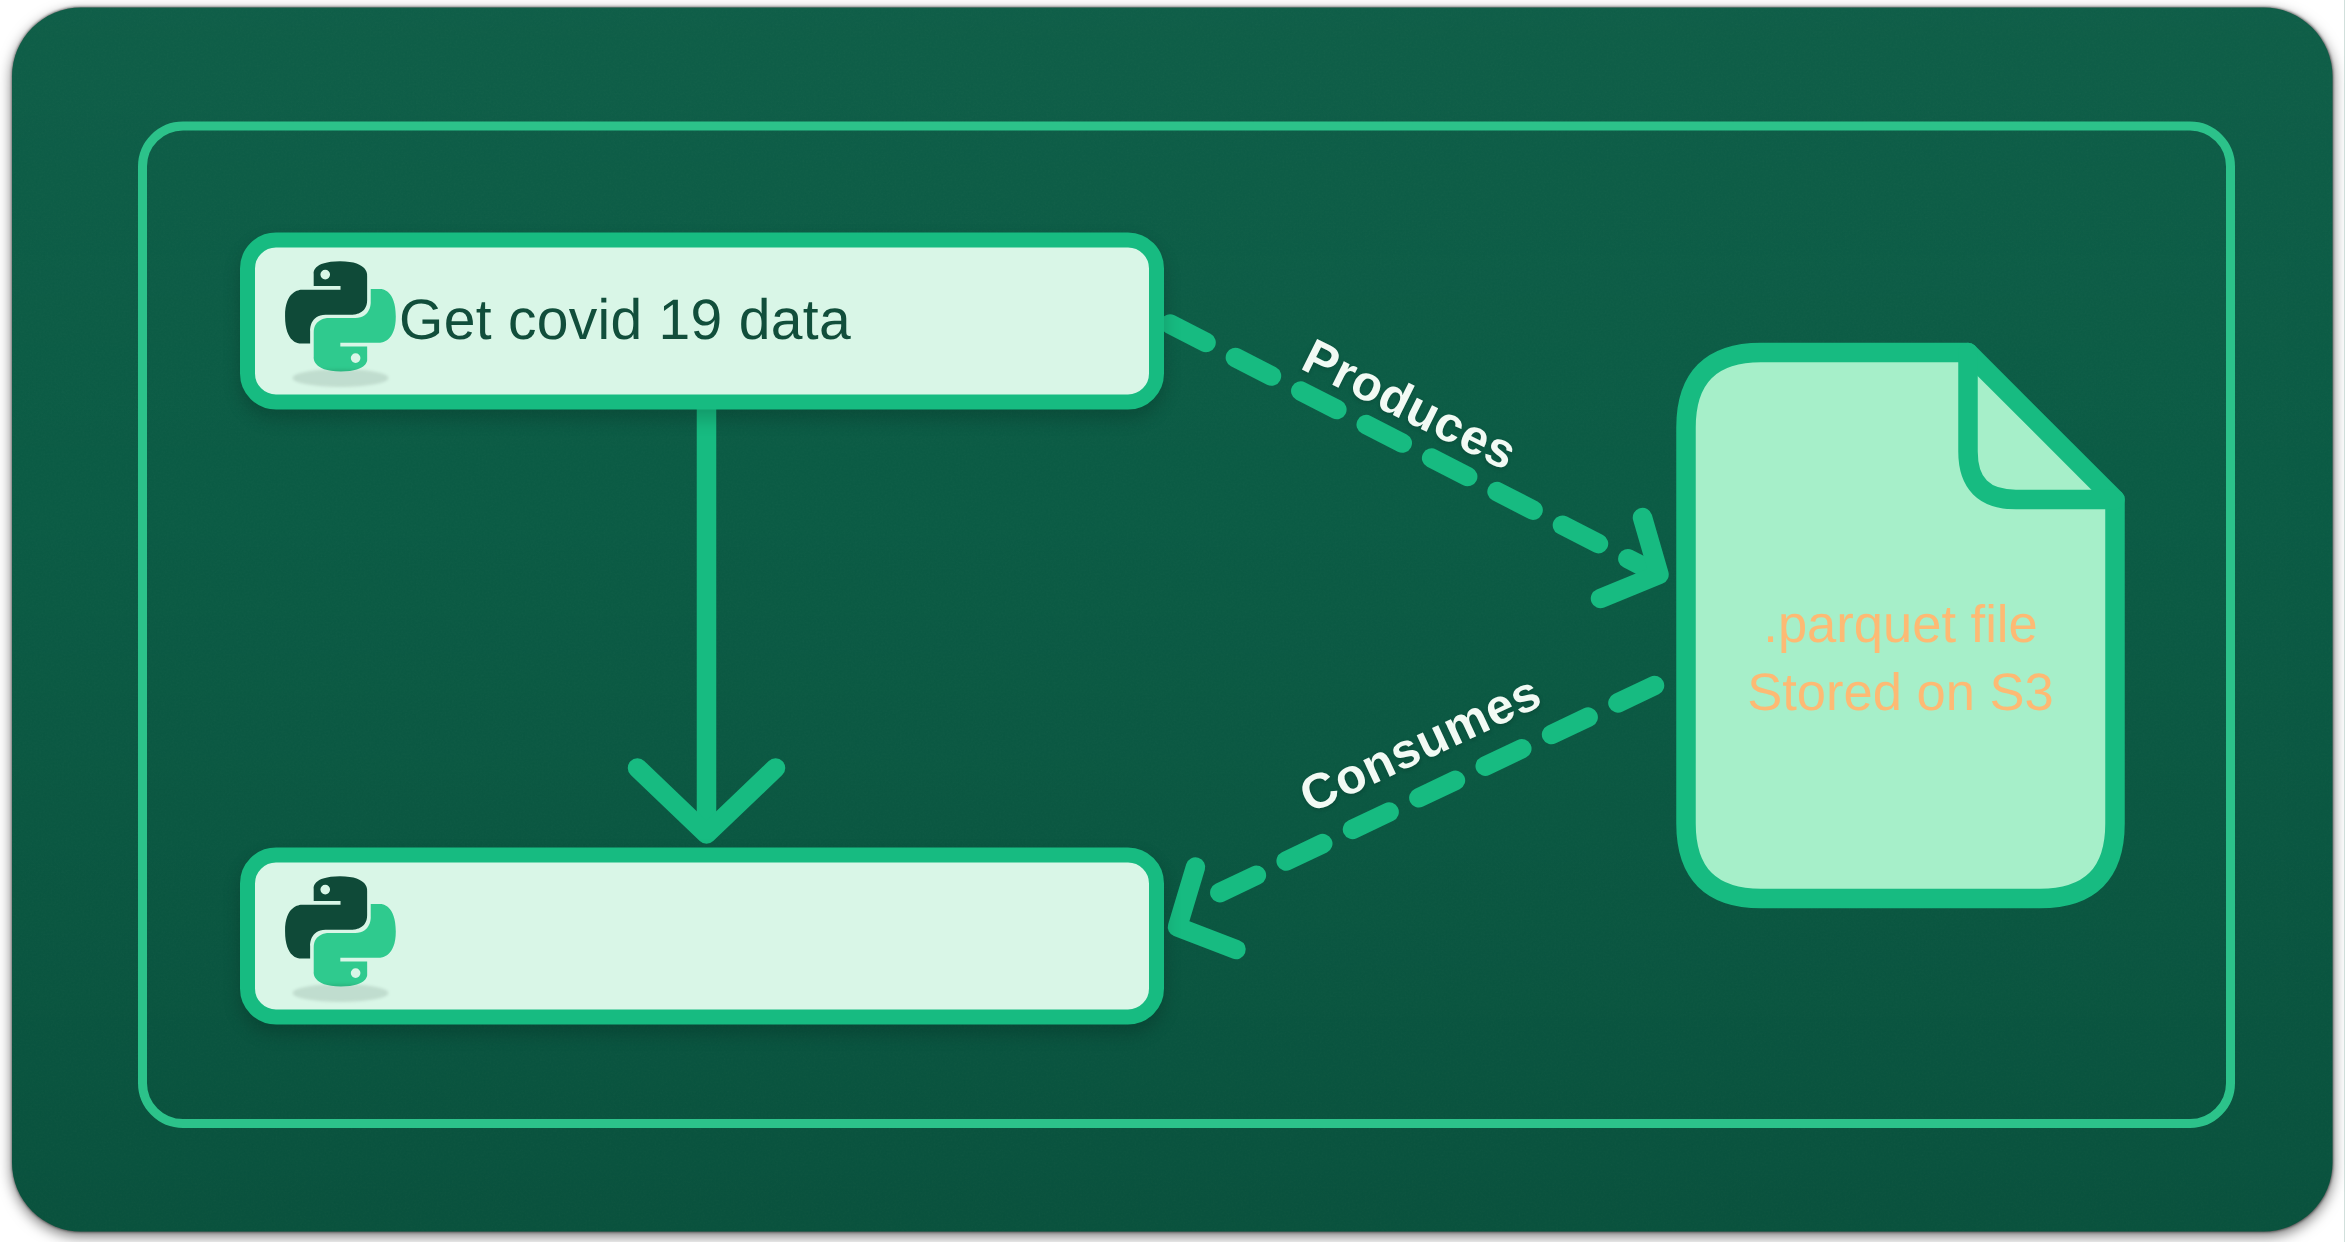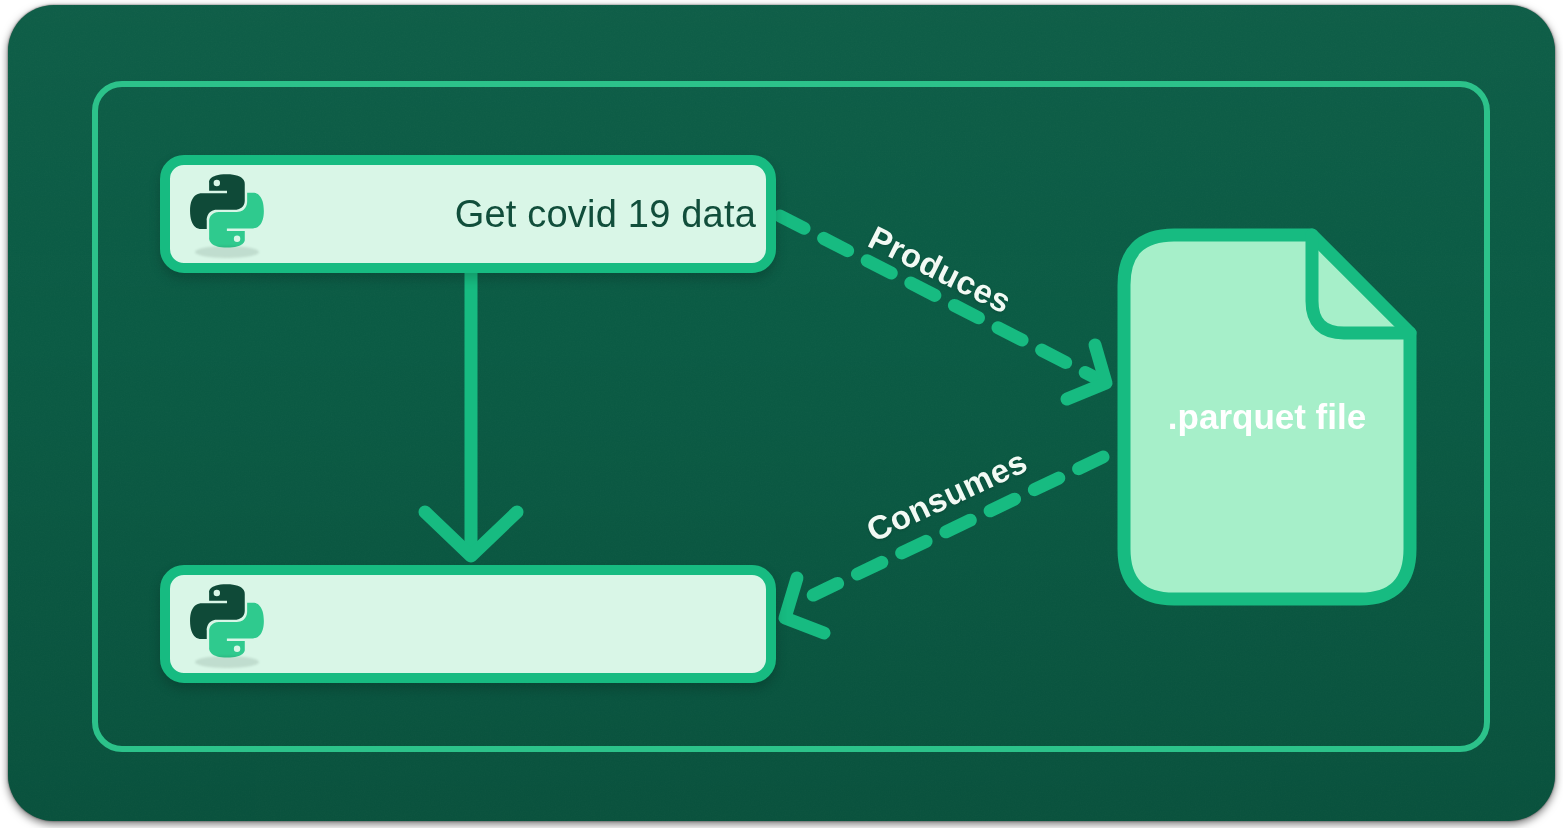--- a/index.html
+++ b/index.html
@@ -34,29 +34,29 @@
   }
   .task--one{left:152px;top:150px;}
   .task--two{left:152px;top:560px;}
   .task .logo-wrap{position:relative;width:76px;height:84px;margin-left:20px;flex:0 0 auto;}
   .task .logo-wrap svg{position:absolute;left:0;top:2px;width:74px;height:74px;}
   .task .logo-shadow{
     position:absolute;left:5px;bottom:-2px;width:64px;height:12px;border-radius:50%;
     background:rgba(20,40,30,.12);filter:blur(1px);
   }
   .task .task-label{
-    flex:1;text-align:right;color:#114e3b;font-size:38px;font-weight:500;
+    flex:1;text-align:left;color:#114e3b;font-size:38px;font-weight:500;
     letter-spacing:.2px;padding-right:10px;white-space:nowrap;
   }
 
   .file-node{position:absolute;left:1108px;top:222px;width:302px;height:380px;}
   .file-node svg{position:absolute;inset:0;width:302px;height:380px;}
   .file-label{
     position:absolute;left:0;top:168px;width:100%;
-    text-align:center;color:#ffffff;font-size:35px;font-weight:700;line-height:1.28;
+    text-align:center;color:#fdba74;font-size:35px;font-weight:400;line-height:1.28;
   }
 
   .edge-label{
     position:absolute;color:#f2faf4;font-size:33px;font-weight:700;
     letter-spacing:.5px;white-space:nowrap;text-shadow:0 1px 3px rgba(0,0,0,.18);
   }
   .edge-label--produces{left:932px;top:265px;transform:translate(-50%,-50%) rotate(26.5deg);}
   .edge-label--consumes{left:939px;top:491px;transform:translate(-50%,-50%) rotate(-25deg);}
 </style>
 </head>
@@ -120,20 +120,21 @@
       </span>
     </div>
 
     <div class="file-node">
       <svg viewBox="0 0 302 380" xmlns="http://www.w3.org/2000/svg">
         <path d="M196 8 L294 106 V322 Q294 372 244 372 H58 Q8 372 8 322 V58 Q8 8 58 8 Z" fill="#a6efc9" stroke="#17bb81" stroke-width="13" stroke-linejoin="round"></path>
         <path d="M196 8 V74 Q196 106 228 106 H294" fill="none" stroke="#17bb81" stroke-width="13" stroke-linecap="round" stroke-linejoin="round"></path>
       </svg>
       <div class="file-label">
         <div>.parquet file</div>
+        <div>Stored on S3</div>
       </div>
     </div>
 
     <div class="edge-label edge-label--produces">Produces</div>
     <div class="edge-label edge-label--consumes">Consumes</div>
 
   </div>
 </div>
 
 </body></html>

